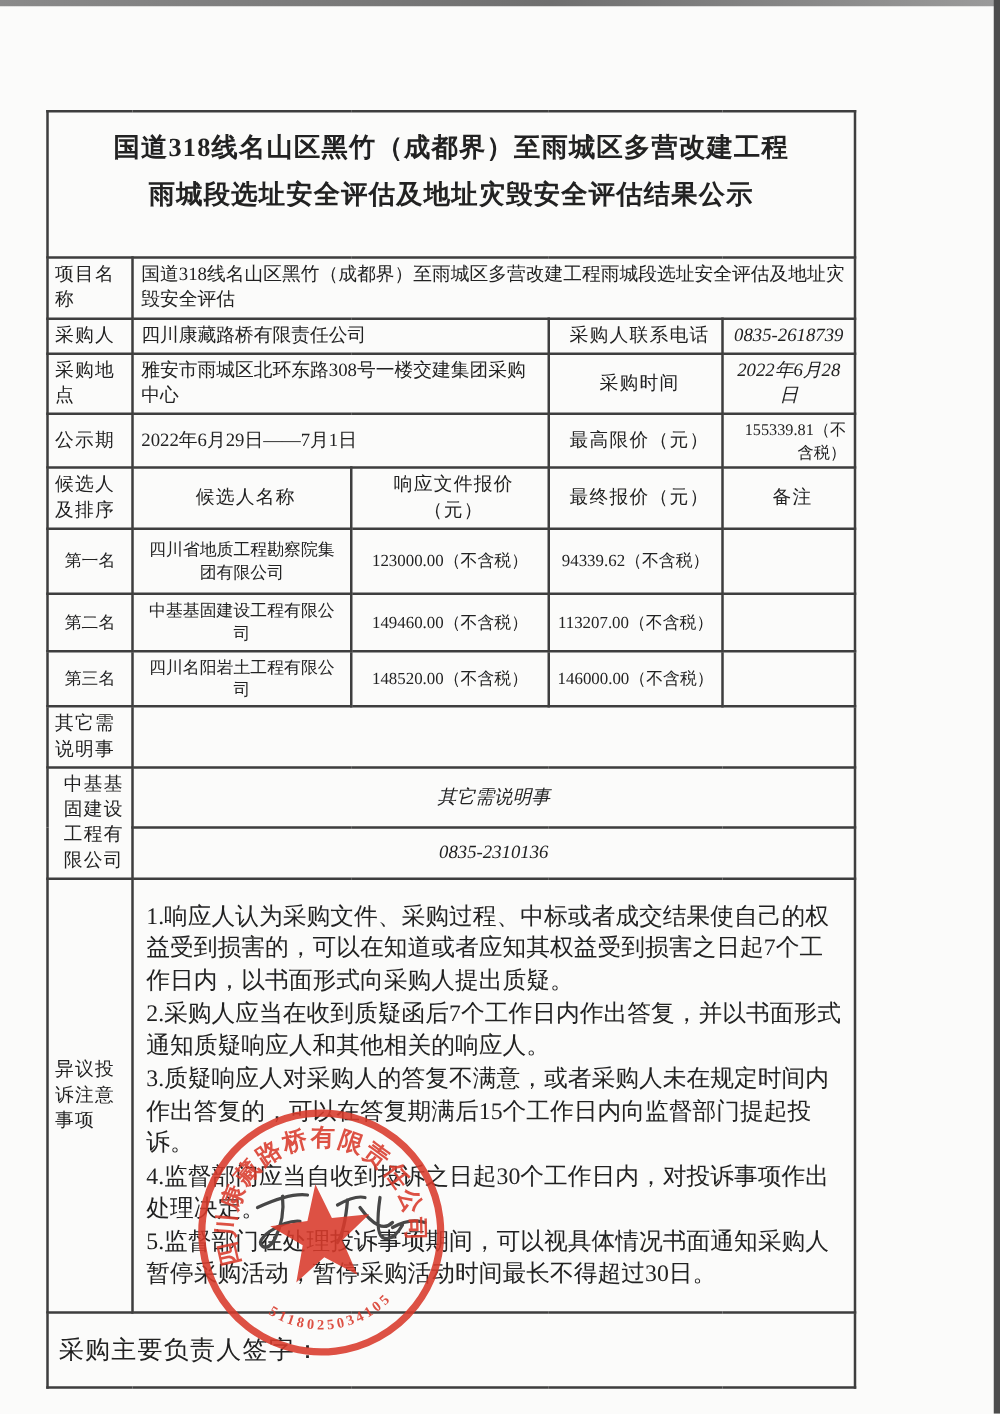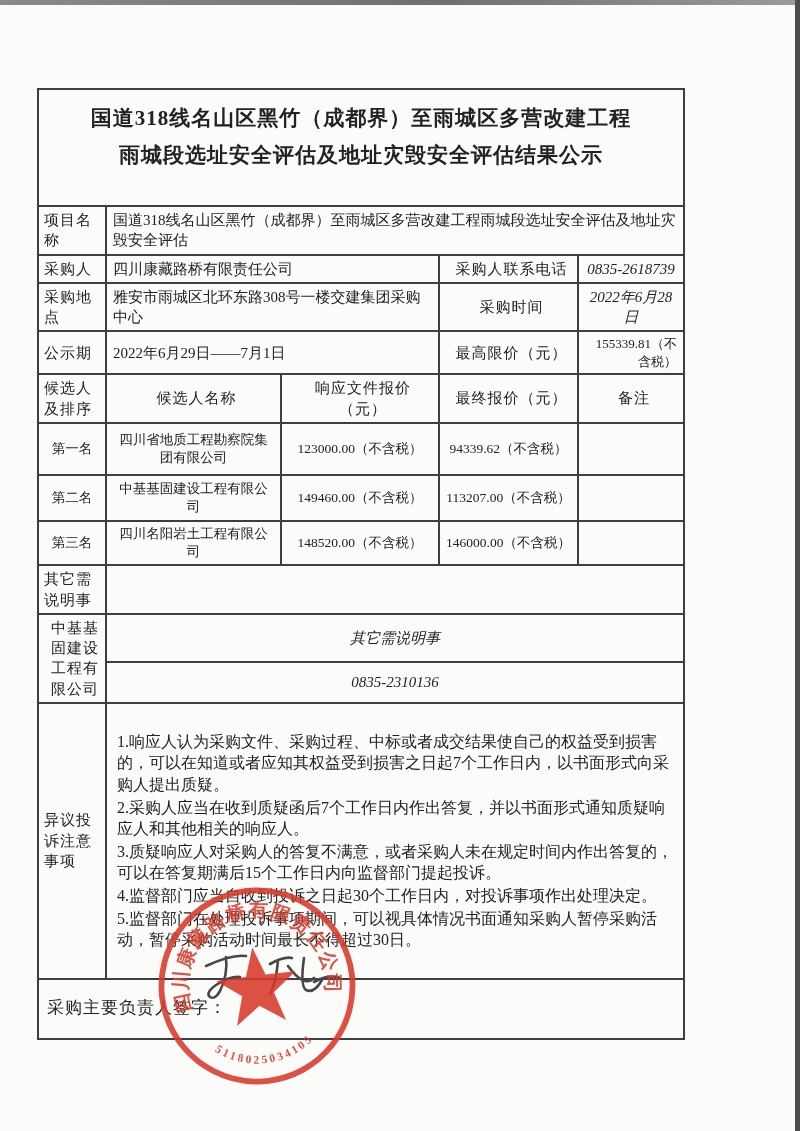--- a/index.html
+++ b/index.html
@@ -35,24 +35,24 @@
     word-break:break-all;
   }
   .title-cell { text-align:center; padding:6px 10px 28px 10px;margin-top:32px; }
   .doc-title { font-size:21px; font-weight:bold; line-height:1.75; letter-spacing:1px; }
   .lab { text-align:left; padding-left:5px; letter-spacing:1px; }
   .lab-center { text-align:center; letter-spacing:1px;padding-left:12px; }
   .val-left { text-align:left; }
   .val-center { text-align:center;font-style:italic; }
   .cand { font-size:13.5px; text-align:center; }
   .small-val { font-size:13px; text-align:right; }
-  .notes-cell { font-size:16px; padding:16px 10px; vertical-align:middle;border-radius:22px; }
+  .notes-cell { font-size:19px; padding:16px 10px; vertical-align:middle;border-radius:22px; }
   .notes-cell div { margin:1px 0; }
   .sig-row-cell { position:relative; height:60px; padding-left:8px; }
-  .sig-label { font-size:17px; letter-spacing:1px; }
+  .sig-label { font-size:20px; letter-spacing:1px; }
   .seal {
     position:absolute; left:152px; top:880px; width:210px; height:212px;
     opacity:.88; transform:rotate(-7deg); pointer-events:none;
   }
   .signature {
     position:absolute; left:192px; top:944px; width:170px; height:64px;
     pointer-events:none;
   }
 </style>
 </head>

